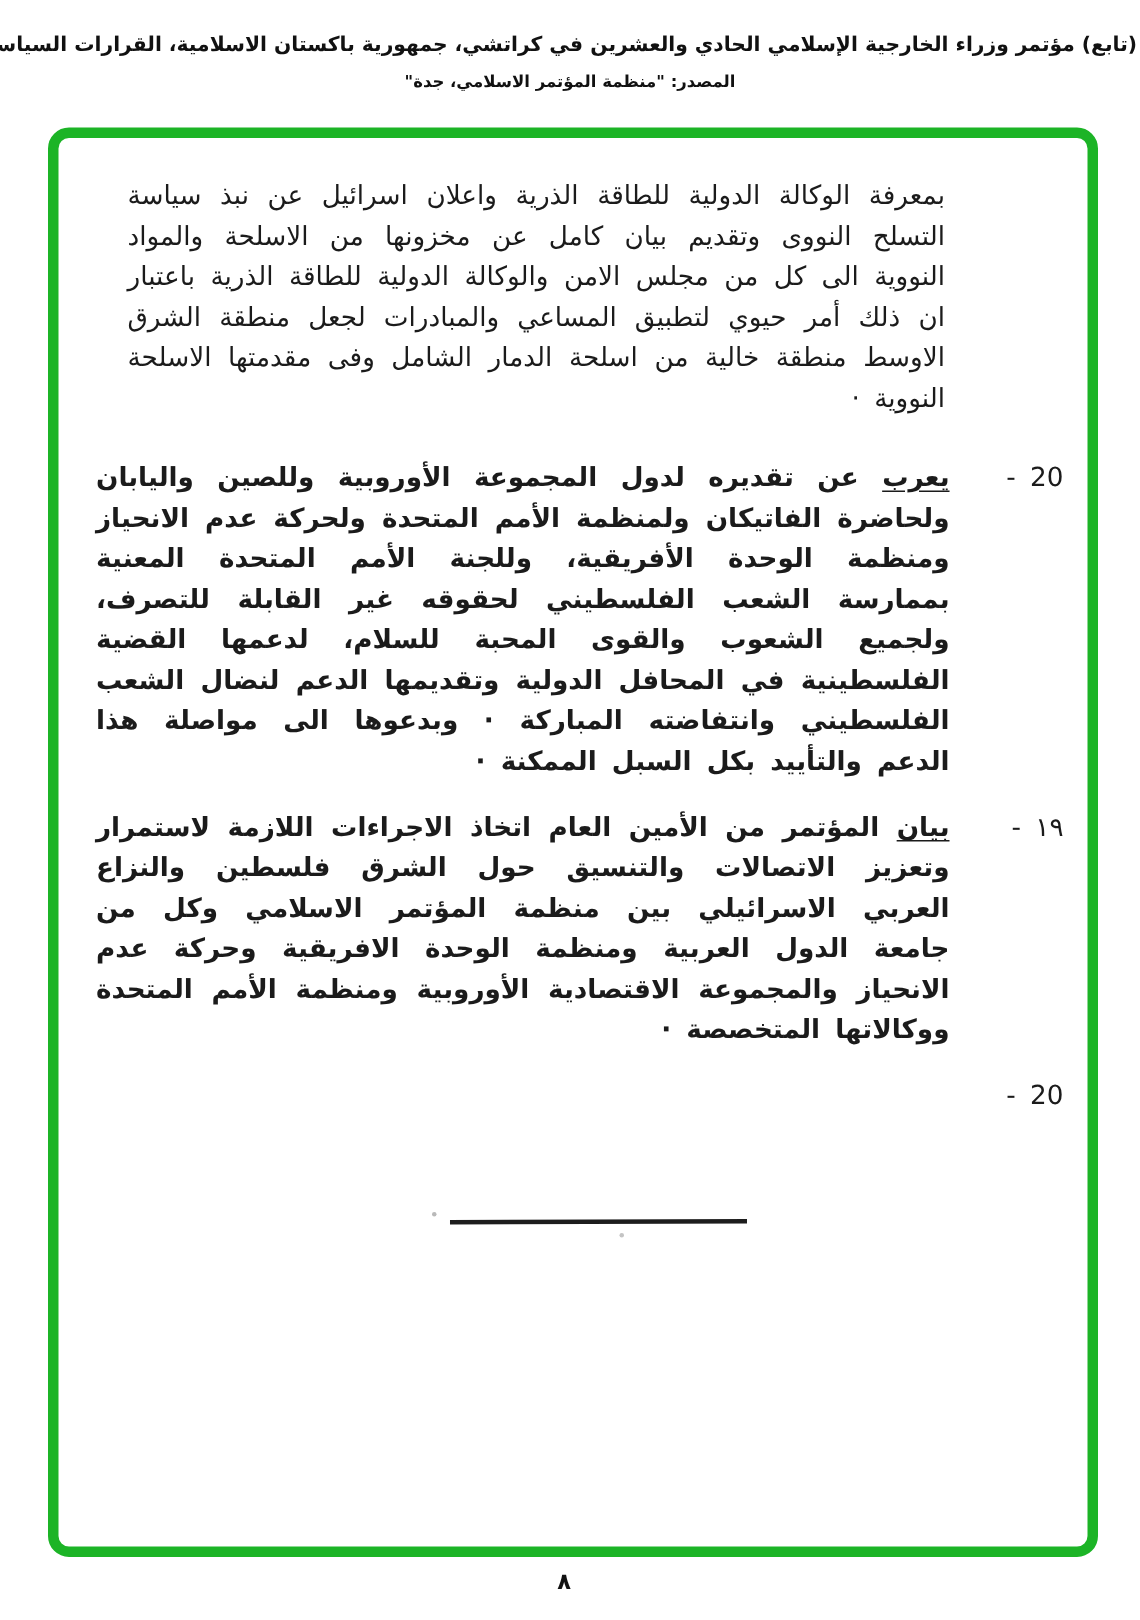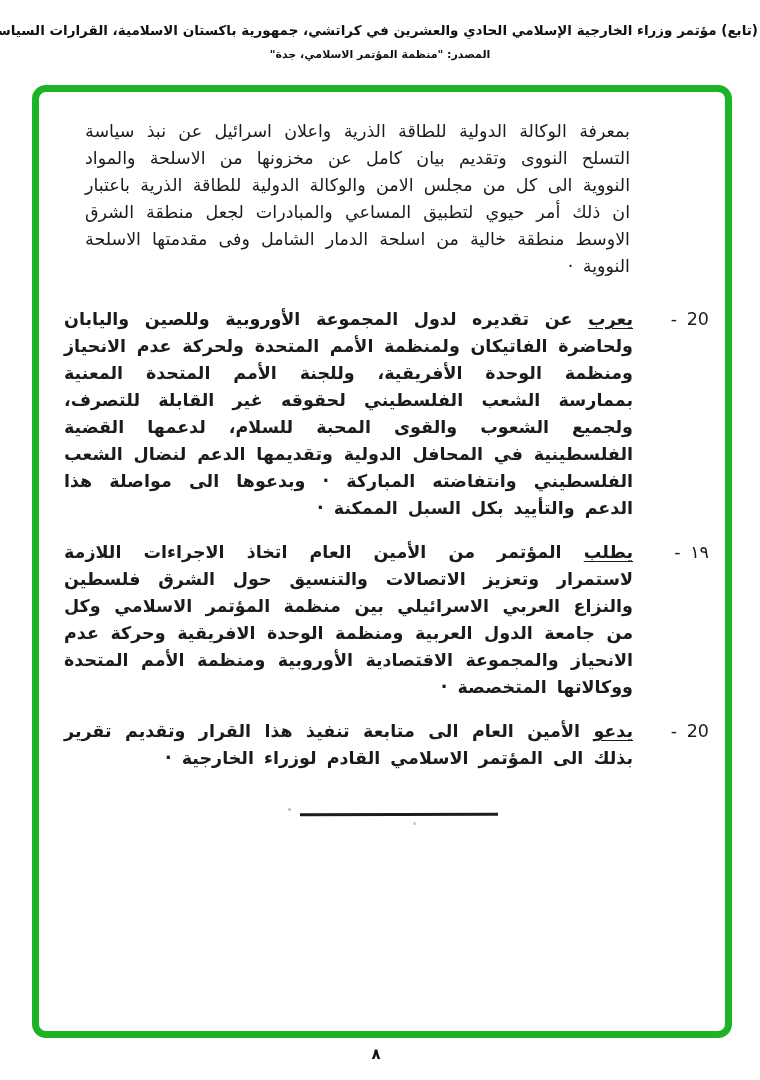--- a/index.html
+++ b/index.html
@@ -96,26 +96,25 @@
 
       <p class="para">بمعرفة الوكالة الدولية للطاقة الذرية واعلان اسرائيل عن نبذ سياسة التسلح النووى وتقديم بيان كامل عن مخزونها من الاسلحة والمواد النووية الى كل من مجلس الامن والوكالة الدولية للطاقة الذرية باعتبار ان ذلك أمر حيوي لتطبيق المساعي والمبادرات لجعل منطقة الشرق الاوسط منطقة خالية من اسلحة الدمار الشامل وفى مقدمتها الاسلحة النووية ·</p>
 
       <div class="item">
         <span class="num">20 -</span>
         <span class="txt"><u>يعرب</u> <span>عن تقديره لدول المجموعة الأوروبية وللصين واليابان ولحاضرة الفاتيكان ولمنظمة الأمم المتحدة ولحركة عدم الانحياز ومنظمة الوحدة الأفريقية، وللجنة الأمم المتحدة المعنية بممارسة الشعب الفلسطيني لحقوقه غير القابلة للتصرف، ولجميع الشعوب والقوى المحبة للسلام، لدعمها القضية الفلسطينية في المحافل الدولية وتقديمها الدعم لنضال الشعب الفلسطيني وانتفاضته المباركة · وبدعوها الى مواصلة هذا الدعم والتأييد بكل السبل الممكنة ·</span></span>
       </div>
 
       <div class="item">
         <span class="num">١٩ -</span>
-        <span class="txt"><u>يطلب</u> <span>المؤتمر من الأمين العام اتخاذ الاجراءات اللازمة لاستمرار وتعزيز الاتصالات والتنسيق حول الشرق فلسطين والنزاع العربي الاسرائيلي بين منظمة المؤتمر الاسلامي وكل من جامعة الدول العربية ومنظمة الوحدة الافريقية وحركة عدم الانحياز والمجموعة الاقتصادية الأوروبية ومنظمة الأمم المتحدة ووكالاتها المتخصصة ·</span></span>
+        <span class="txt"><u>بيان</u> <span>المؤتمر من الأمين العام اتخاذ الاجراءات اللازمة لاستمرار وتعزيز الاتصالات والتنسيق حول الشرق فلسطين والنزاع العربي الاسرائيلي بين منظمة المؤتمر الاسلامي وكل من جامعة الدول العربية ومنظمة الوحدة الافريقية وحركة عدم الانحياز والمجموعة الاقتصادية الأوروبية ومنظمة الأمم المتحدة ووكالاتها المتخصصة ·</span></span>
       </div>
 
       <div class="item">
         <span class="num">20 -</span>
-        <span class="txt"><u>يدعو</u> <span>الأمين العام الى متابعة تنفيذ هذا القرار وتقديم تقرير بذلك الى المؤتمر الاسلامي القادم لوزراء الخارجية ·</span></span>
       </div>
 
     </div>
   </div>
 
   <div class="divider"></div>
   <div class="speck-a"></div>
   <div class="speck-b"></div>
 
   <div class="pagenum">٨</div>

